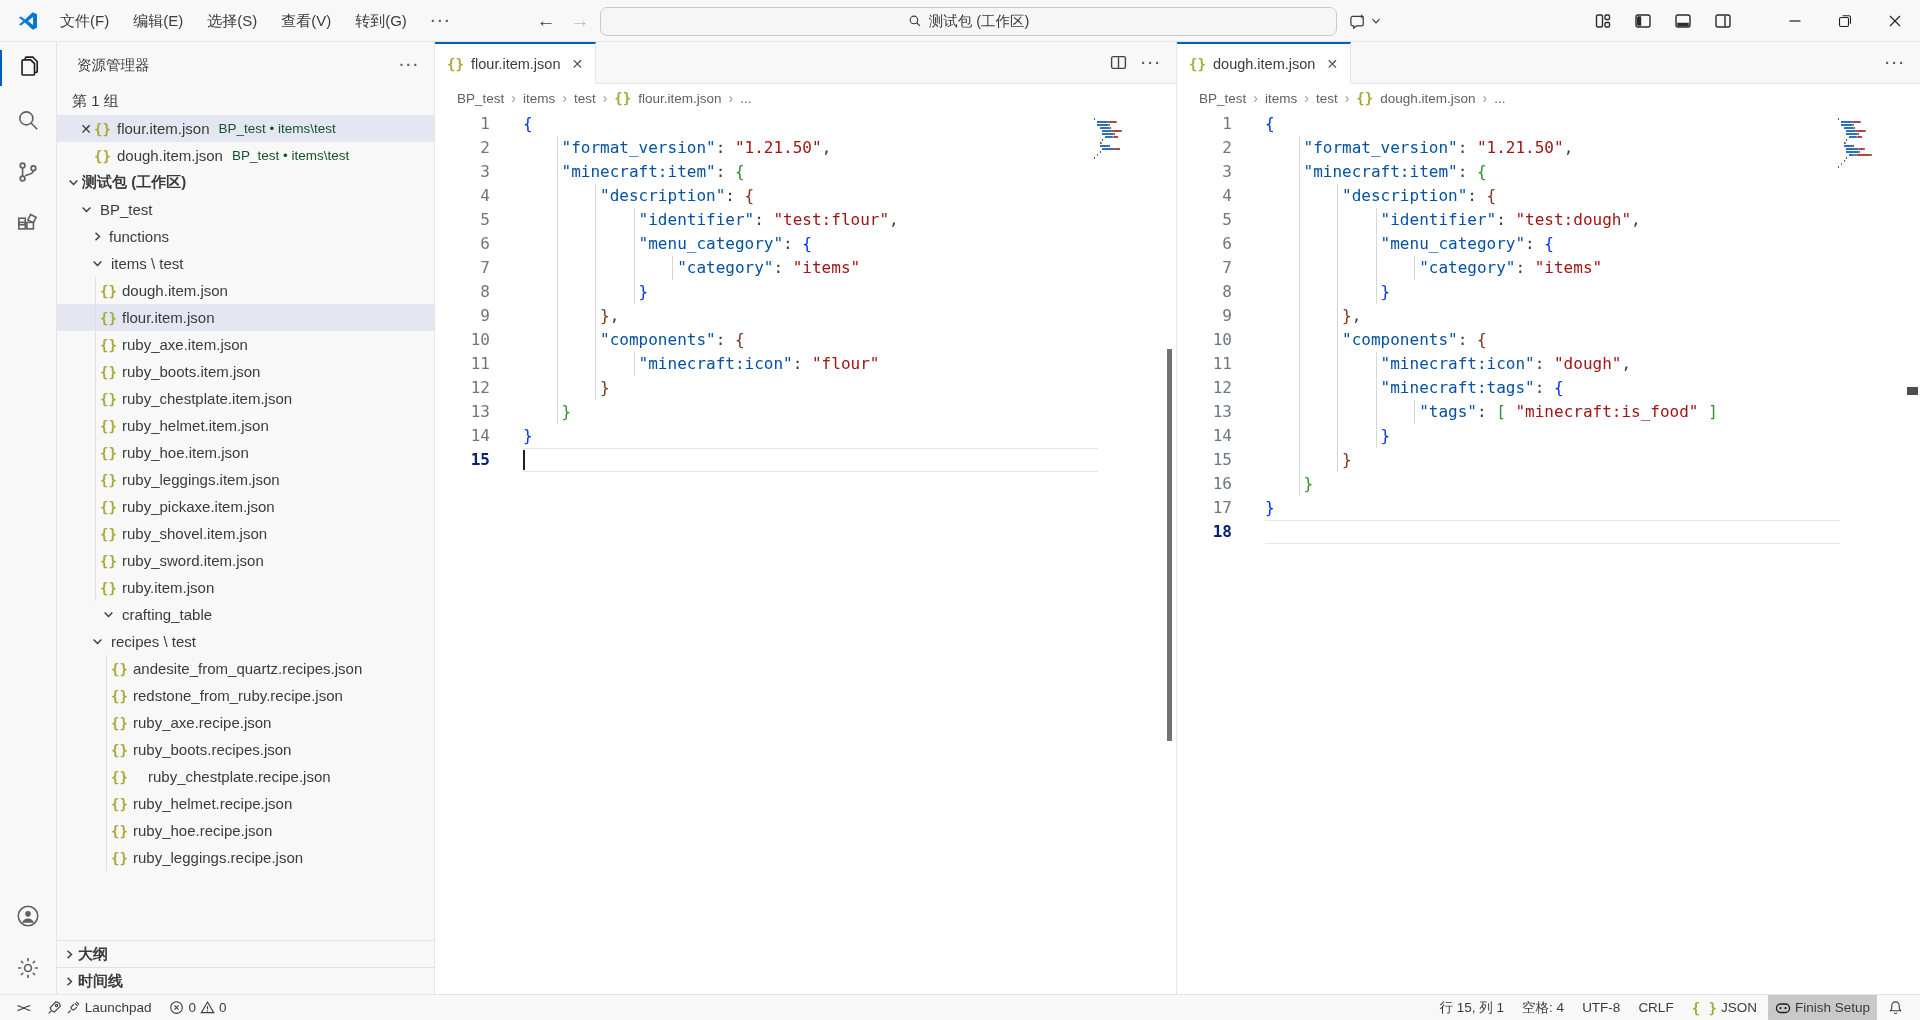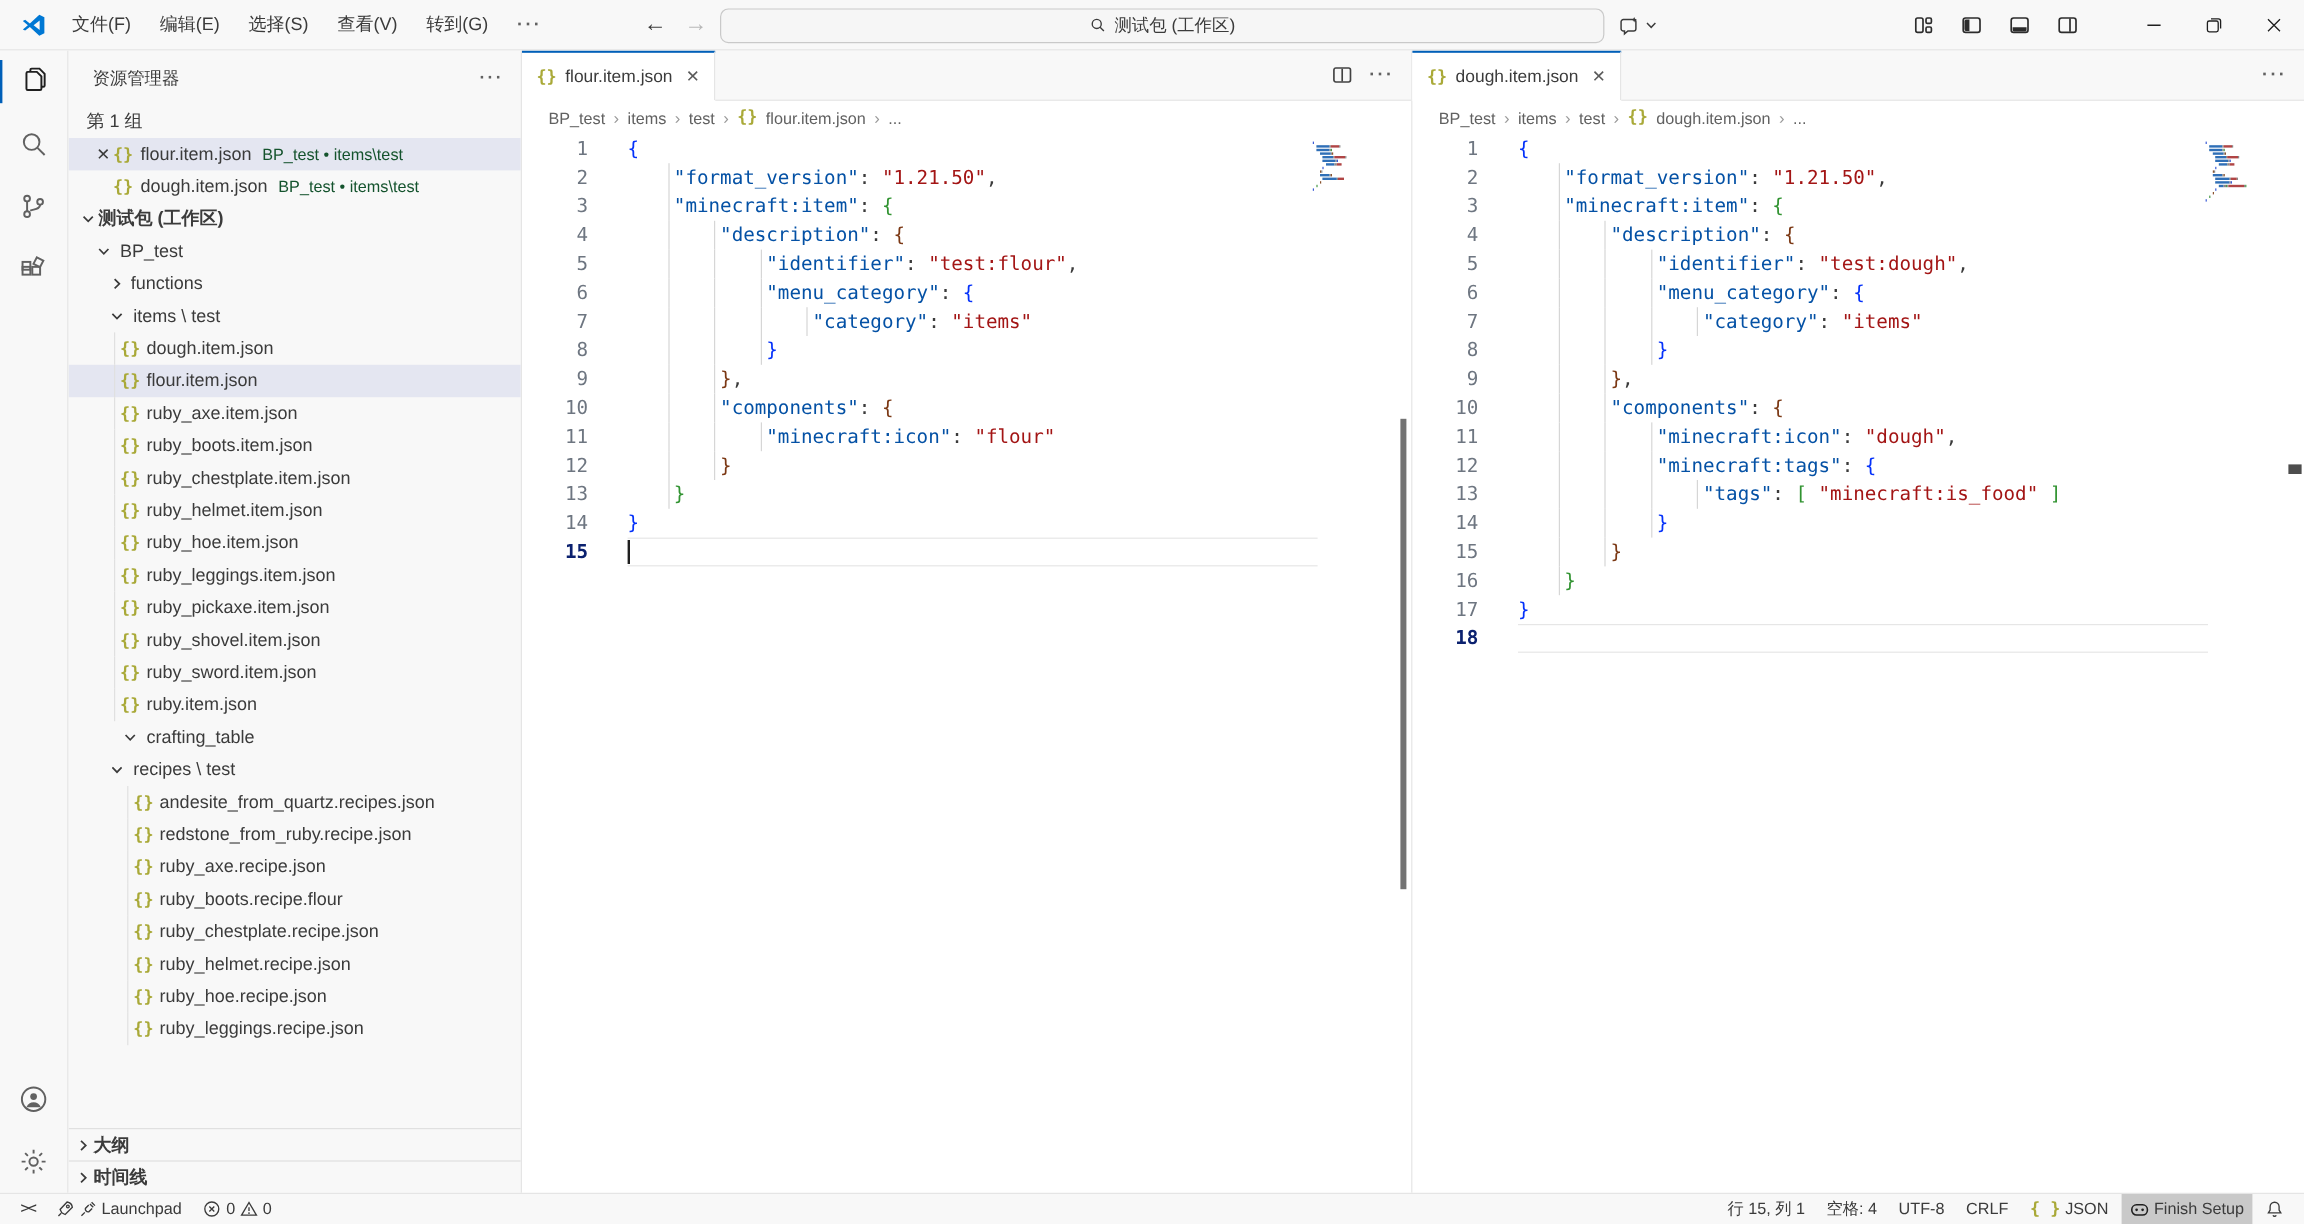--- a/index.html
+++ b/index.html
@@ -378,26 +378,26 @@
           <span style="margin-left:5px">redstone_from_ruby.recipe.json</span>
         </div>
         <div class="srow" style="padding-left:54px">
           <span class="tree-guide" style="left:49px"></span>
           <span class="json-ic">{}</span>
           <span style="margin-left:5px">ruby_axe.recipe.json</span>
         </div>
         <div class="srow" style="padding-left:54px">
           <span class="tree-guide" style="left:49px"></span>
           <span class="json-ic">{}</span>
-          <span style="margin-left:5px">ruby_boots.recipe.flour</span>
+          <span style="margin-left:5px">ruby_boots.recipes.json</span>
         </div>
         <div class="srow" style="padding-left:54px">
           <span class="tree-guide" style="left:49px"></span>
           <span class="json-ic">{}</span>
-          <span style="margin-left:5px">ruby_chestplate.recipe.json</span>
+          <span style="margin-left:20px">ruby_chestplate.recipe.json</span>
         </div>
         <div class="srow" style="padding-left:54px">
           <span class="tree-guide" style="left:49px"></span>
           <span class="json-ic">{}</span>
           <span style="margin-left:5px">ruby_helmet.recipe.json</span>
         </div>
         <div class="srow" style="padding-left:54px">
           <span class="tree-guide" style="left:49px"></span>
           <span class="json-ic">{}</span>
           <span style="margin-left:5px">ruby_hoe.recipe.json</span>

